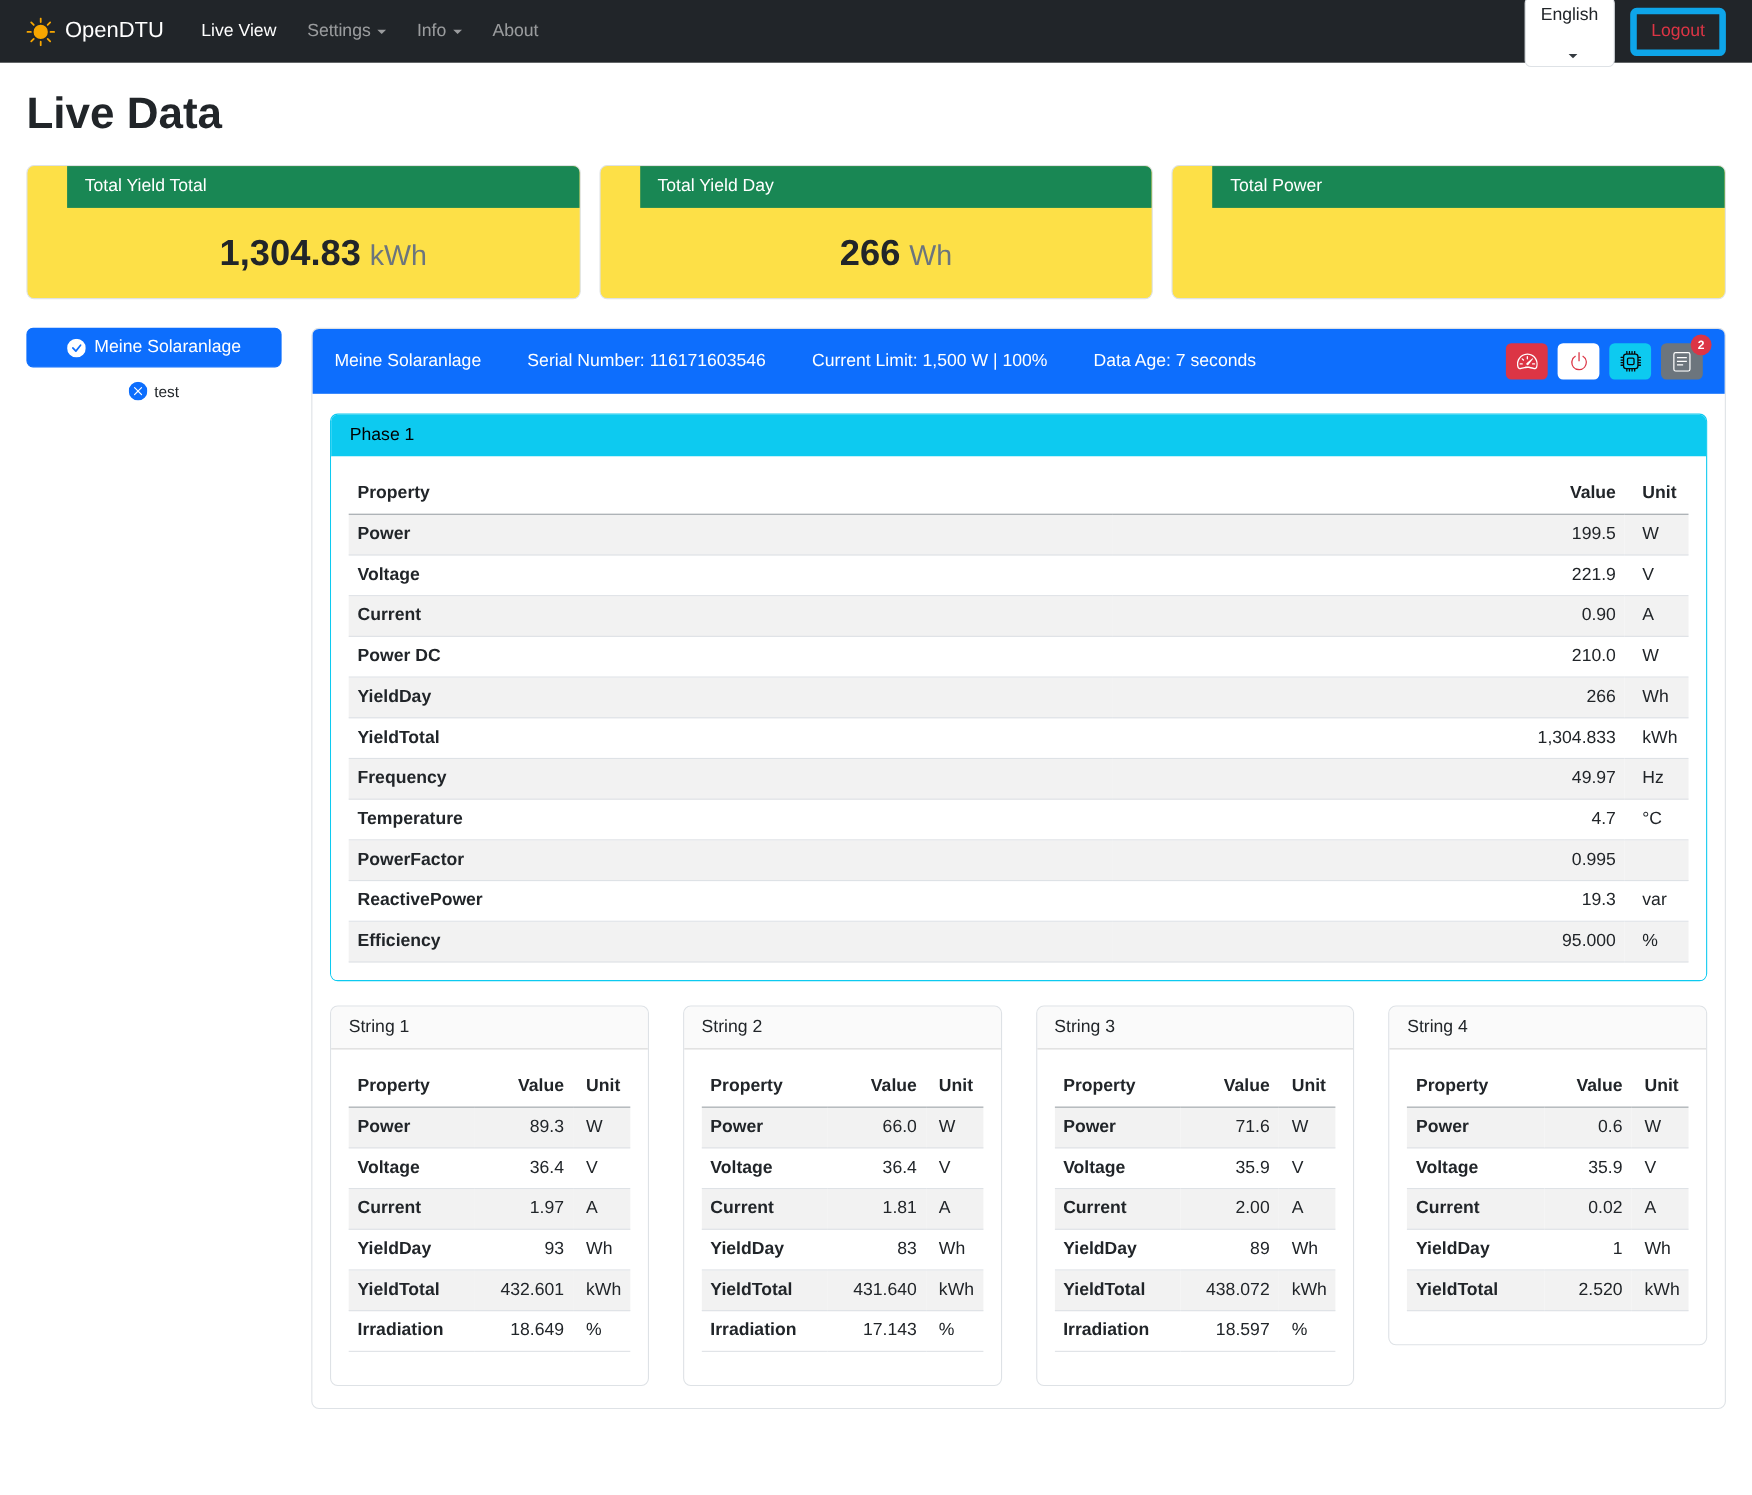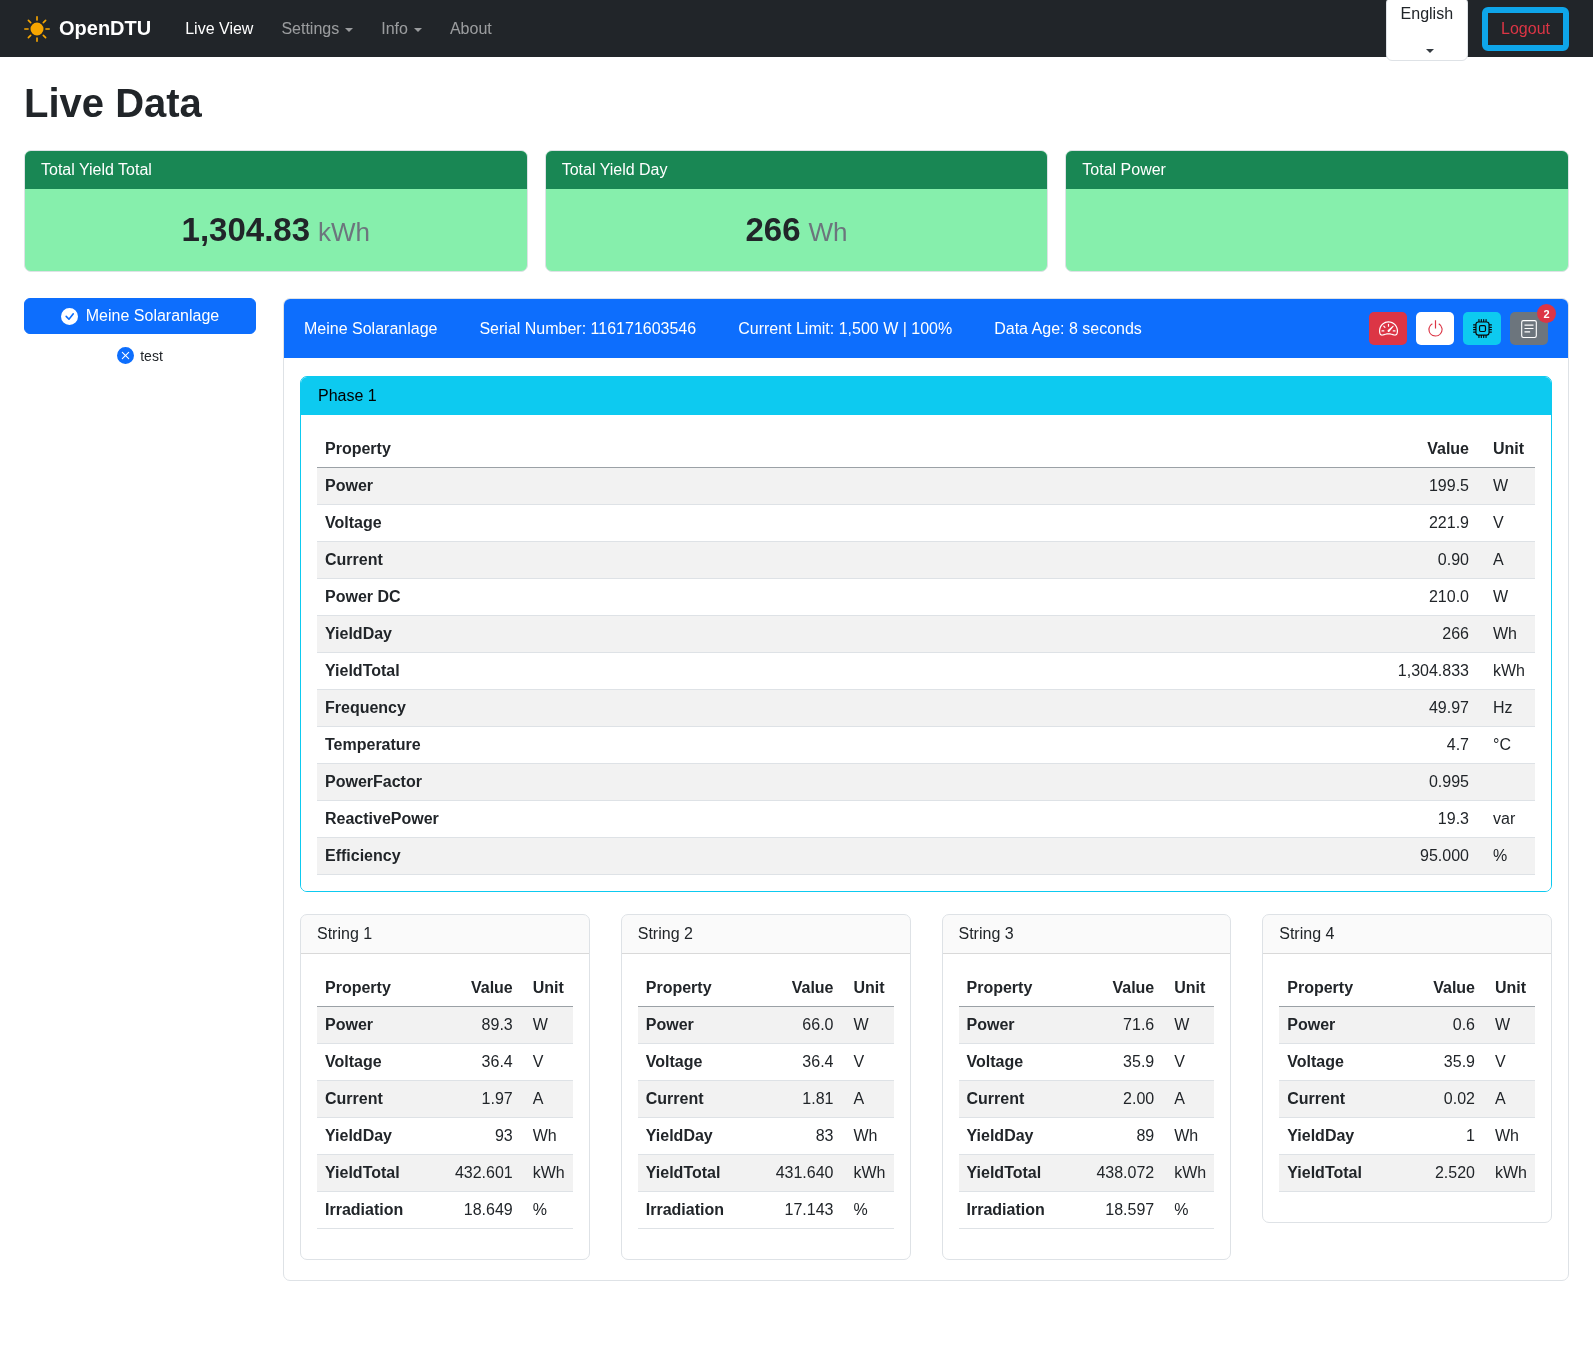--- a/index.html
+++ b/index.html
@@ -16,21 +16,21 @@
     background: #212529;
     display: flex;
     align-items: center;
     justify-content: space-between;
     padding: 10px 24px;
     height: 57px;
   }
   .nav-left { display: flex; align-items: center; gap: 4px; }
   .brand {
     display: flex; align-items: center; gap: 9px;
-    color: #fff; font-size: 20px; font-weight: 700;
+    color: #fff; font-size: 20px; font-weight: 400;
     text-decoration: none; margin-right: 18px; cursor: pointer;
   }
   .brand-icon svg { display: block; }
   .nav-link {
     color: rgba(255,255,255,.55);
     text-decoration: none;
     padding: 8px 12px;
     font-size: 16px;
     cursor: pointer;
     white-space: nowrap;
@@ -72,21 +72,22 @@
   .container { padding: 10px 24px 24px; }
   .page-title { font-size: 40px; font-weight: 600; margin: 14px 0 24px; }
 
   
   .stat-row { display: flex; gap: 17px; margin-bottom: 26px; }
   .stat-card {
     flex: 1;
     border: 1px solid #dee2e6;
     border-radius: 7px;
     overflow: hidden;
-    background: #86efac;
+    background: #fde047;
+    padding-left: 36px;
   }
   .stat-card-header {
     background: #198754;
     color: #fff;
     padding: 10px 16px;
     font-size: 16px;
   }
   .stat-card-body { padding: 22px 16px; text-align: center; }
   .stat-value { font-size: 33px; font-weight: 700; color: #212529; }
   .stat-unit { font-size: 26px; color: #6c757d; margin-left: 8px; font-weight: 400; }
@@ -265,21 +266,21 @@
         </span>
         <span>test</span>
       </div>
     </aside>
 
     <section class="inverter-card">
       <header class="inverter-card-header">
         <span>Meine Solaranlage</span>
         <span>Serial Number: 116171603546</span>
         <span>Current Limit: 1,500 W | 100%</span>
-        <span>Data Age: 8 seconds</span>
+        <span>Data Age: 7 seconds</span>
         <div class="header-actions">
           <button class="icon-btn btn-red">
             <span style="display:flex;">
               <svg width="19" height="19" viewBox="0 0 16 16" fill="#ffffff">
                   <path d="M8 4a.5.5 0 0 1 .5.5V6a.5.5 0 0 1-1 0V4.5A.5.5 0 0 1 8 4zM3.732 5.732a.5.5 0 0 1 .707 0l.915.914a.5.5 0 1 1-.708.708l-.914-.915a.5.5 0 0 1 0-.707zM2 10a.5.5 0 0 1 .5-.5h1.586a.5.5 0 0 1 0 1H2.5A.5.5 0 0 1 2 10zm9.5 0a.5.5 0 0 1 .5-.5h1.5a.5.5 0 0 1 0 1H12a.5.5 0 0 1-.5-.5zm.754-4.246a.389.389 0 0 0-.527-.02L7.547 9.31a.91.91 0 1 0 1.302 1.258l3.434-4.297a.389.389 0 0 0-.029-.518z"></path>
                   <path fill-rule="evenodd" d="M0 10a8 8 0 1 1 15.547 2.661c-.442 1.253-1.845 1.602-2.932 1.25C11.309 13.488 9.475 13 8 13c-1.474 0-3.31.488-4.615.911-1.087.352-2.49.003-2.932-1.25A7.988 7.988 0 0 1 0 10zm8-7a7 7 0 0 0-6.603 9.329c.203.575.923.876 1.68.63C4.397 12.533 6.358 12 8 12s3.604.532 4.923.96c.757.245 1.477-.056 1.68-.631A7 7 0 0 0 8 3z"></path>
                 </svg>
             </span>
           </button>
           <button class="icon-btn btn-white">

